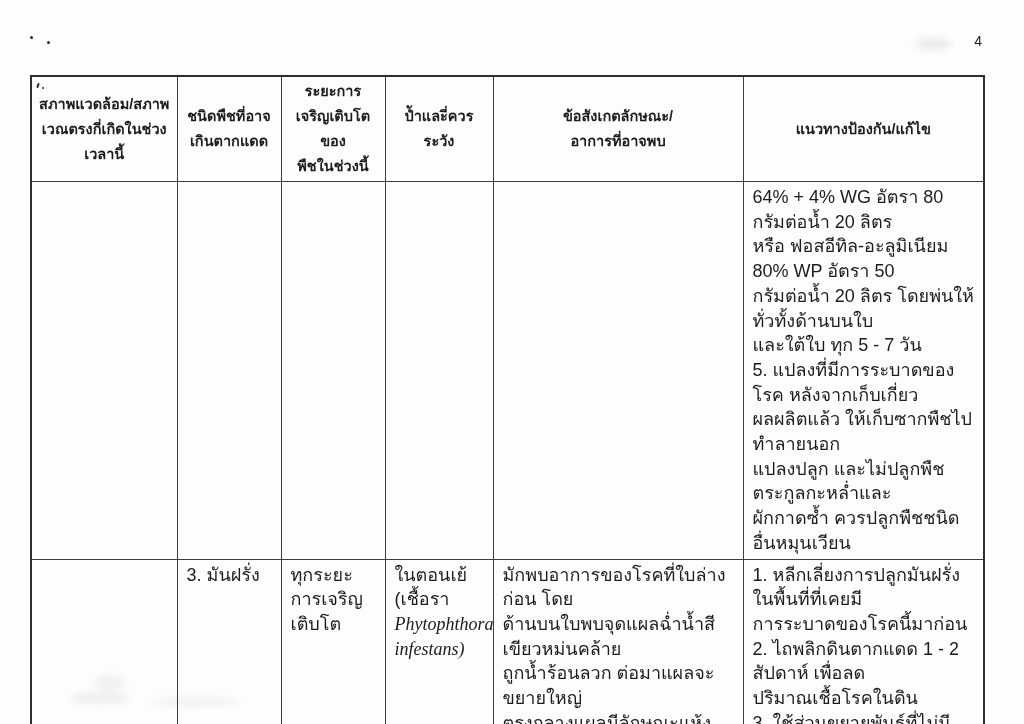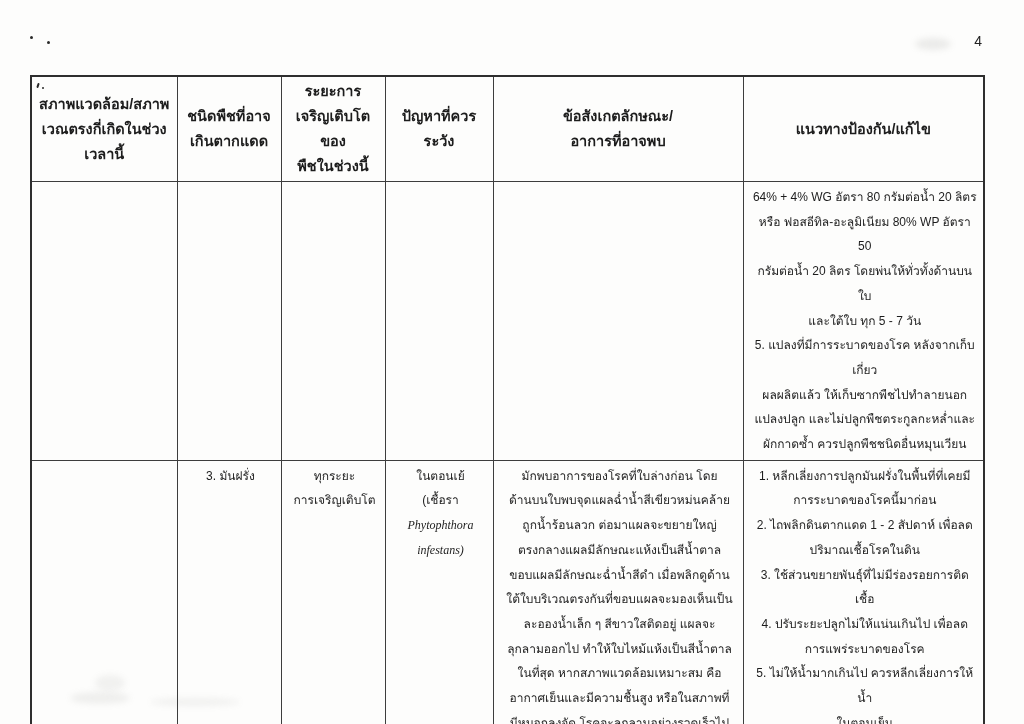--- a/index.html
+++ b/index.html
@@ -41,22 +41,22 @@
     font-weight: bold;
     text-align: center;
     vertical-align: middle;
     line-height: 25px;
     padding: 2px 4px;
     white-space: pre-line;
     height: 78px;
   }
   table.doc-table td {
     vertical-align: top;
-    text-align: center;
-    font-size: 12px;
+    text-align: left;
+    font-size: 18px;
     line-height: 24.7px;
     padding: 3px 6px 3px 9px;
   }
   tr.body-row-1 { height: 204px; }
   tr.body-row-2 { height: 306px; }
   .cell-text { white-space: pre-line; }
   .latin-italic { font-style: italic; font-family: Liberation Serif, serif; }
   
   .artifact { position: absolute; background: #2a2a2a; border-radius: 50%; }
   .artifact-dot-1 { left: 30px; top: 36px; width: 3px; height: 3px; }
@@ -96,21 +96,21 @@
     </colgroup>
     <thead>
       <tr>
         <th>สภาพแวดล้อม/สภาพ
 เวณตรงกี่เกิดในช่วงเวลานี้</th>
         <th>ชนิดพืชที่อาจ
 เกินตากแดด</th>
         <th>ระยะการ
 เจริญเติบโตของ
 พืชในช่วงนี้</th>
-        <th>ปัญหาที่ควรระวัง</th>
+        <th>ปัำและี่ควรระวัง</th>
         <th>ข้อสังเกตลักษณะ/
 อาการที่อาจพบ</th>
         <th>แนวทางป้องกัน/แก้ไข</th>
       </tr>
     </thead>
     <tbody>
       <tr class="body-row-1">
         <td>
           <div class="cell-text"></div>
         </td>

